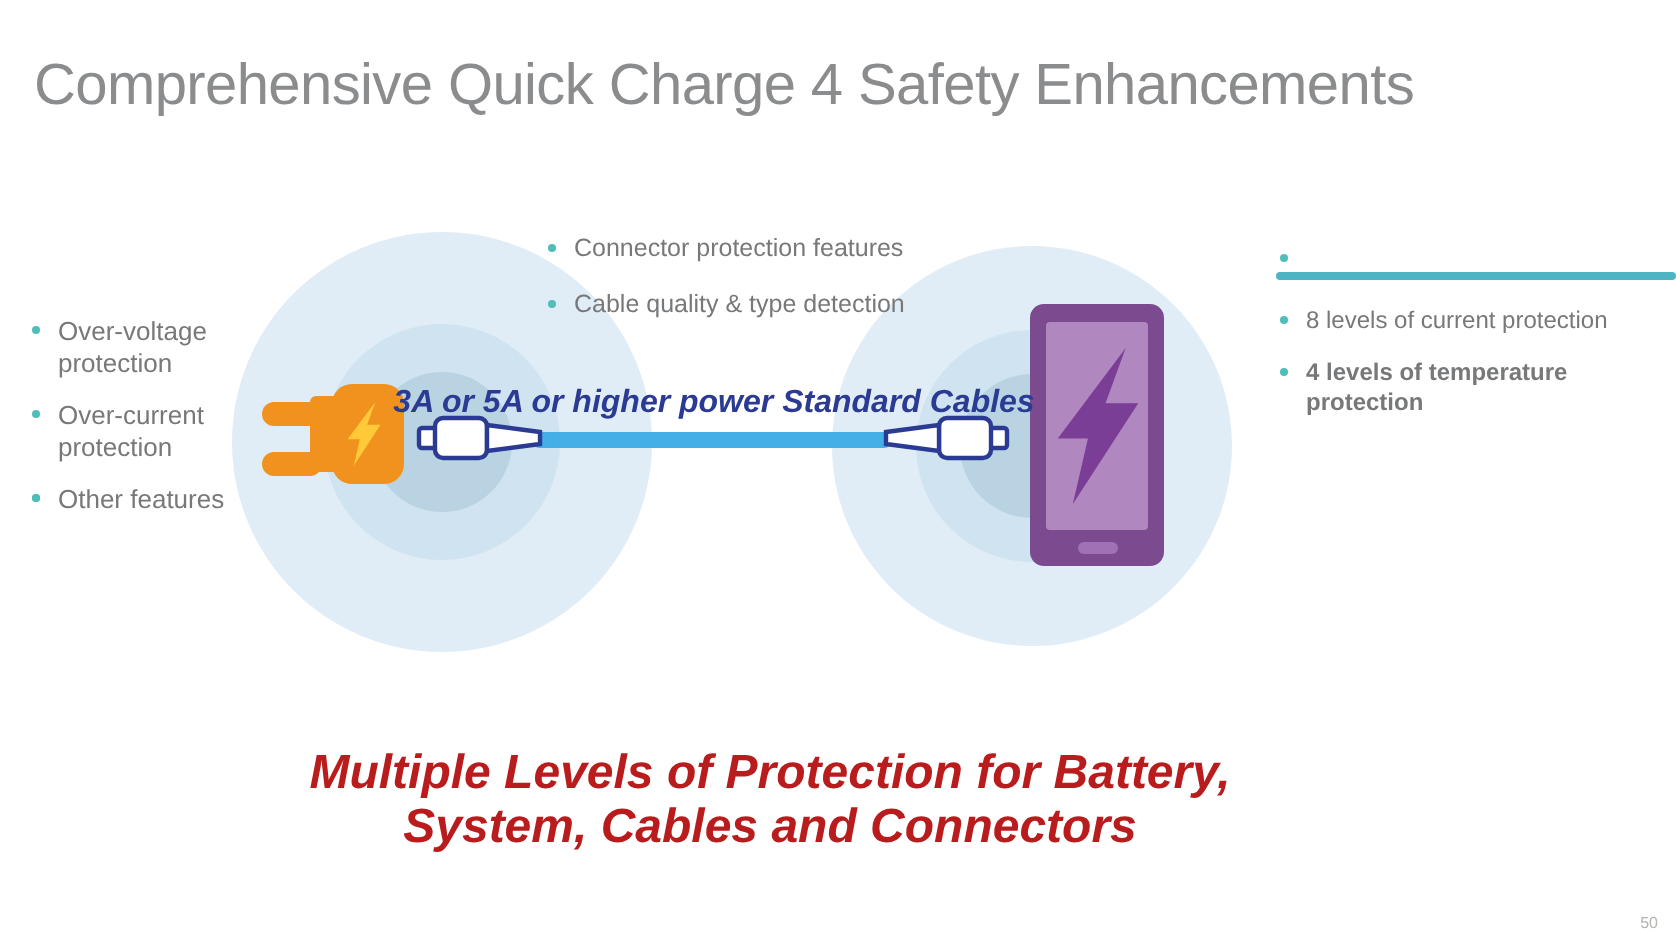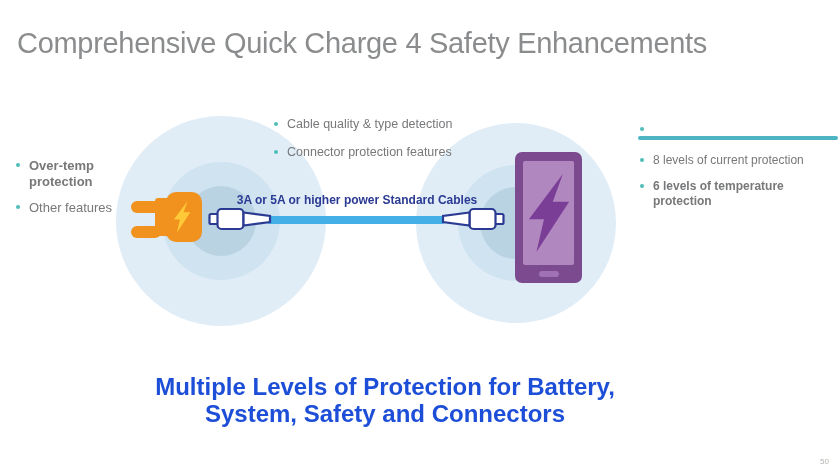--- a/index.html
+++ b/index.html
@@ -52,57 +52,59 @@
   .plug-neck { position:absolute; left:24px; top:6px; width:20px; height:38px; background:#f1921e; border-radius:3px; }
   .plug-head { position:absolute; left:35px; top:0; width:36px; height:50px; background:#f1921e; border-radius:10px; }
   .plug-bolt { position:absolute; left:42px; top:9px; width:18px; height:32px; }
   
   .cable { position:absolute; left:266px; top:216px; width:180px; height:8px; background:#44afe7; border-radius:4px; z-index:1; }
   .connector { position:absolute; width:64px; height:28px; z-index:2; }
   .conn-left { left:208px; top:205px; }
   .conn-right { left:441px; top:205px; transform:scaleX(-1); }
   .cable-label {
     position:absolute; left:357px; top:193px; transform:translateX(-50%);
-    font-size:12px; font-weight:bold; color:#2b3a92; white-space:nowrap; z-index:3;
+    font-size:16px; font-weight:bold; color:#2b3a92; white-space:nowrap; z-index:3;font-style:italic;
   }
   
   .phone { position:absolute; left:515px; top:152px; width:67px; height:131px; background:#7c4a8e; border-radius:7px; z-index:2; }
   .phone-screen { position:absolute; left:8px; top:9px; width:51px; height:104px; background:#b187c0; border-radius:2px; display:flex; align-items:center; justify-content:center; }
   .phone-bolt { width:42px; height:78px; }
   .home-btn { position:absolute; left:50%; transform:translateX(-50%); bottom:6px; width:20px; height:6px; background:#a171b5; border-radius:3px; }
   
   .footer-headline {
     position:absolute; left:65px; top:373px; width:640px; text-align:center;
-    font-size:24px; font-weight:bold; color:#1d4ed8; line-height:27px;
+    font-size:24px; font-weight:bold; color:#b91c1c; line-height:27px;font-style:italic;
   }
   
   .page-num { position:absolute; right:11px; bottom:3px; font-size:8px; color:#b5b3ae; }
 </style>
 </head>
 <body>
 
 <div class="slide">
 
   <h1 class="title">Comprehensive Quick Charge 4 Safety Enhancements</h1>
 
   <div class="circle c-outer L1"></div>
   <div class="circle c-mid   L2"></div>
   <div class="circle c-inner L3"></div>
   <div class="circle c-outer R1"></div>
   <div class="circle c-mid   R2"></div>
   <div class="circle c-inner R3"></div>
 
   <ul class="blist left-list">
-    <li class="bold"><span class="dot"></span><span>Over-temp protection</span></li>
+    <li><span class="dot"></span><span>Over-voltage protection</span></li>
+    <li><span class="dot"></span><span>Over-current protection</span></li>
+    <li class="bold"><span class="dot"></span></li>
     <li><span class="dot"></span><span>Other features</span></li>
   </ul>
 
   <ul class="blist center-list">
+    <li><span class="dot"></span><span>Connector protection features</span></li>
     <li><span class="dot"></span><span>Cable quality &amp; type detection</span></li>
-    <li><span class="dot"></span><span>Connector protection features</span></li>
   </ul>
 
   <div class="plug">
     <div class="prong p1"></div>
     <div class="prong p2"></div>
     <div class="plug-neck"></div>
     <div class="plug-head"></div>
     <svg class="plug-bolt" viewBox="0 0 32 62">
       <polygon points="27,0 0,36 12,36 6,62 32,22 19,22" fill="#ffc937"></polygon>
     </svg>
@@ -131,24 +133,24 @@
     <div class="home-btn"></div>
   </div>
 
   <div class="right-panel">
     <ul class="blist right-top">
       <li class="bold"><span class="dot"></span></li>
     </ul>
     <div class="divider"></div>
     <ul class="blist right-bottom">
       <li><span class="dot"></span><span>8 levels of current protection</span></li>
-      <li class="bold"><span class="dot"></span><span>6 levels of temperature protection</span></li>
+      <li class="bold"><span class="dot"></span><span>4 levels of temperature protection</span></li>
     </ul>
   </div>
 
   <div class="footer-headline">
     <span style="display:block">Multiple Levels of Protection for Battery,</span>
-    <span style="display:block">System, Safety and Connectors</span>
+    <span style="display:block">System, Cables and Connectors</span>
   </div>
 
   <div class="page-num">50</div>
 
 </div>
 
 </body></html>

